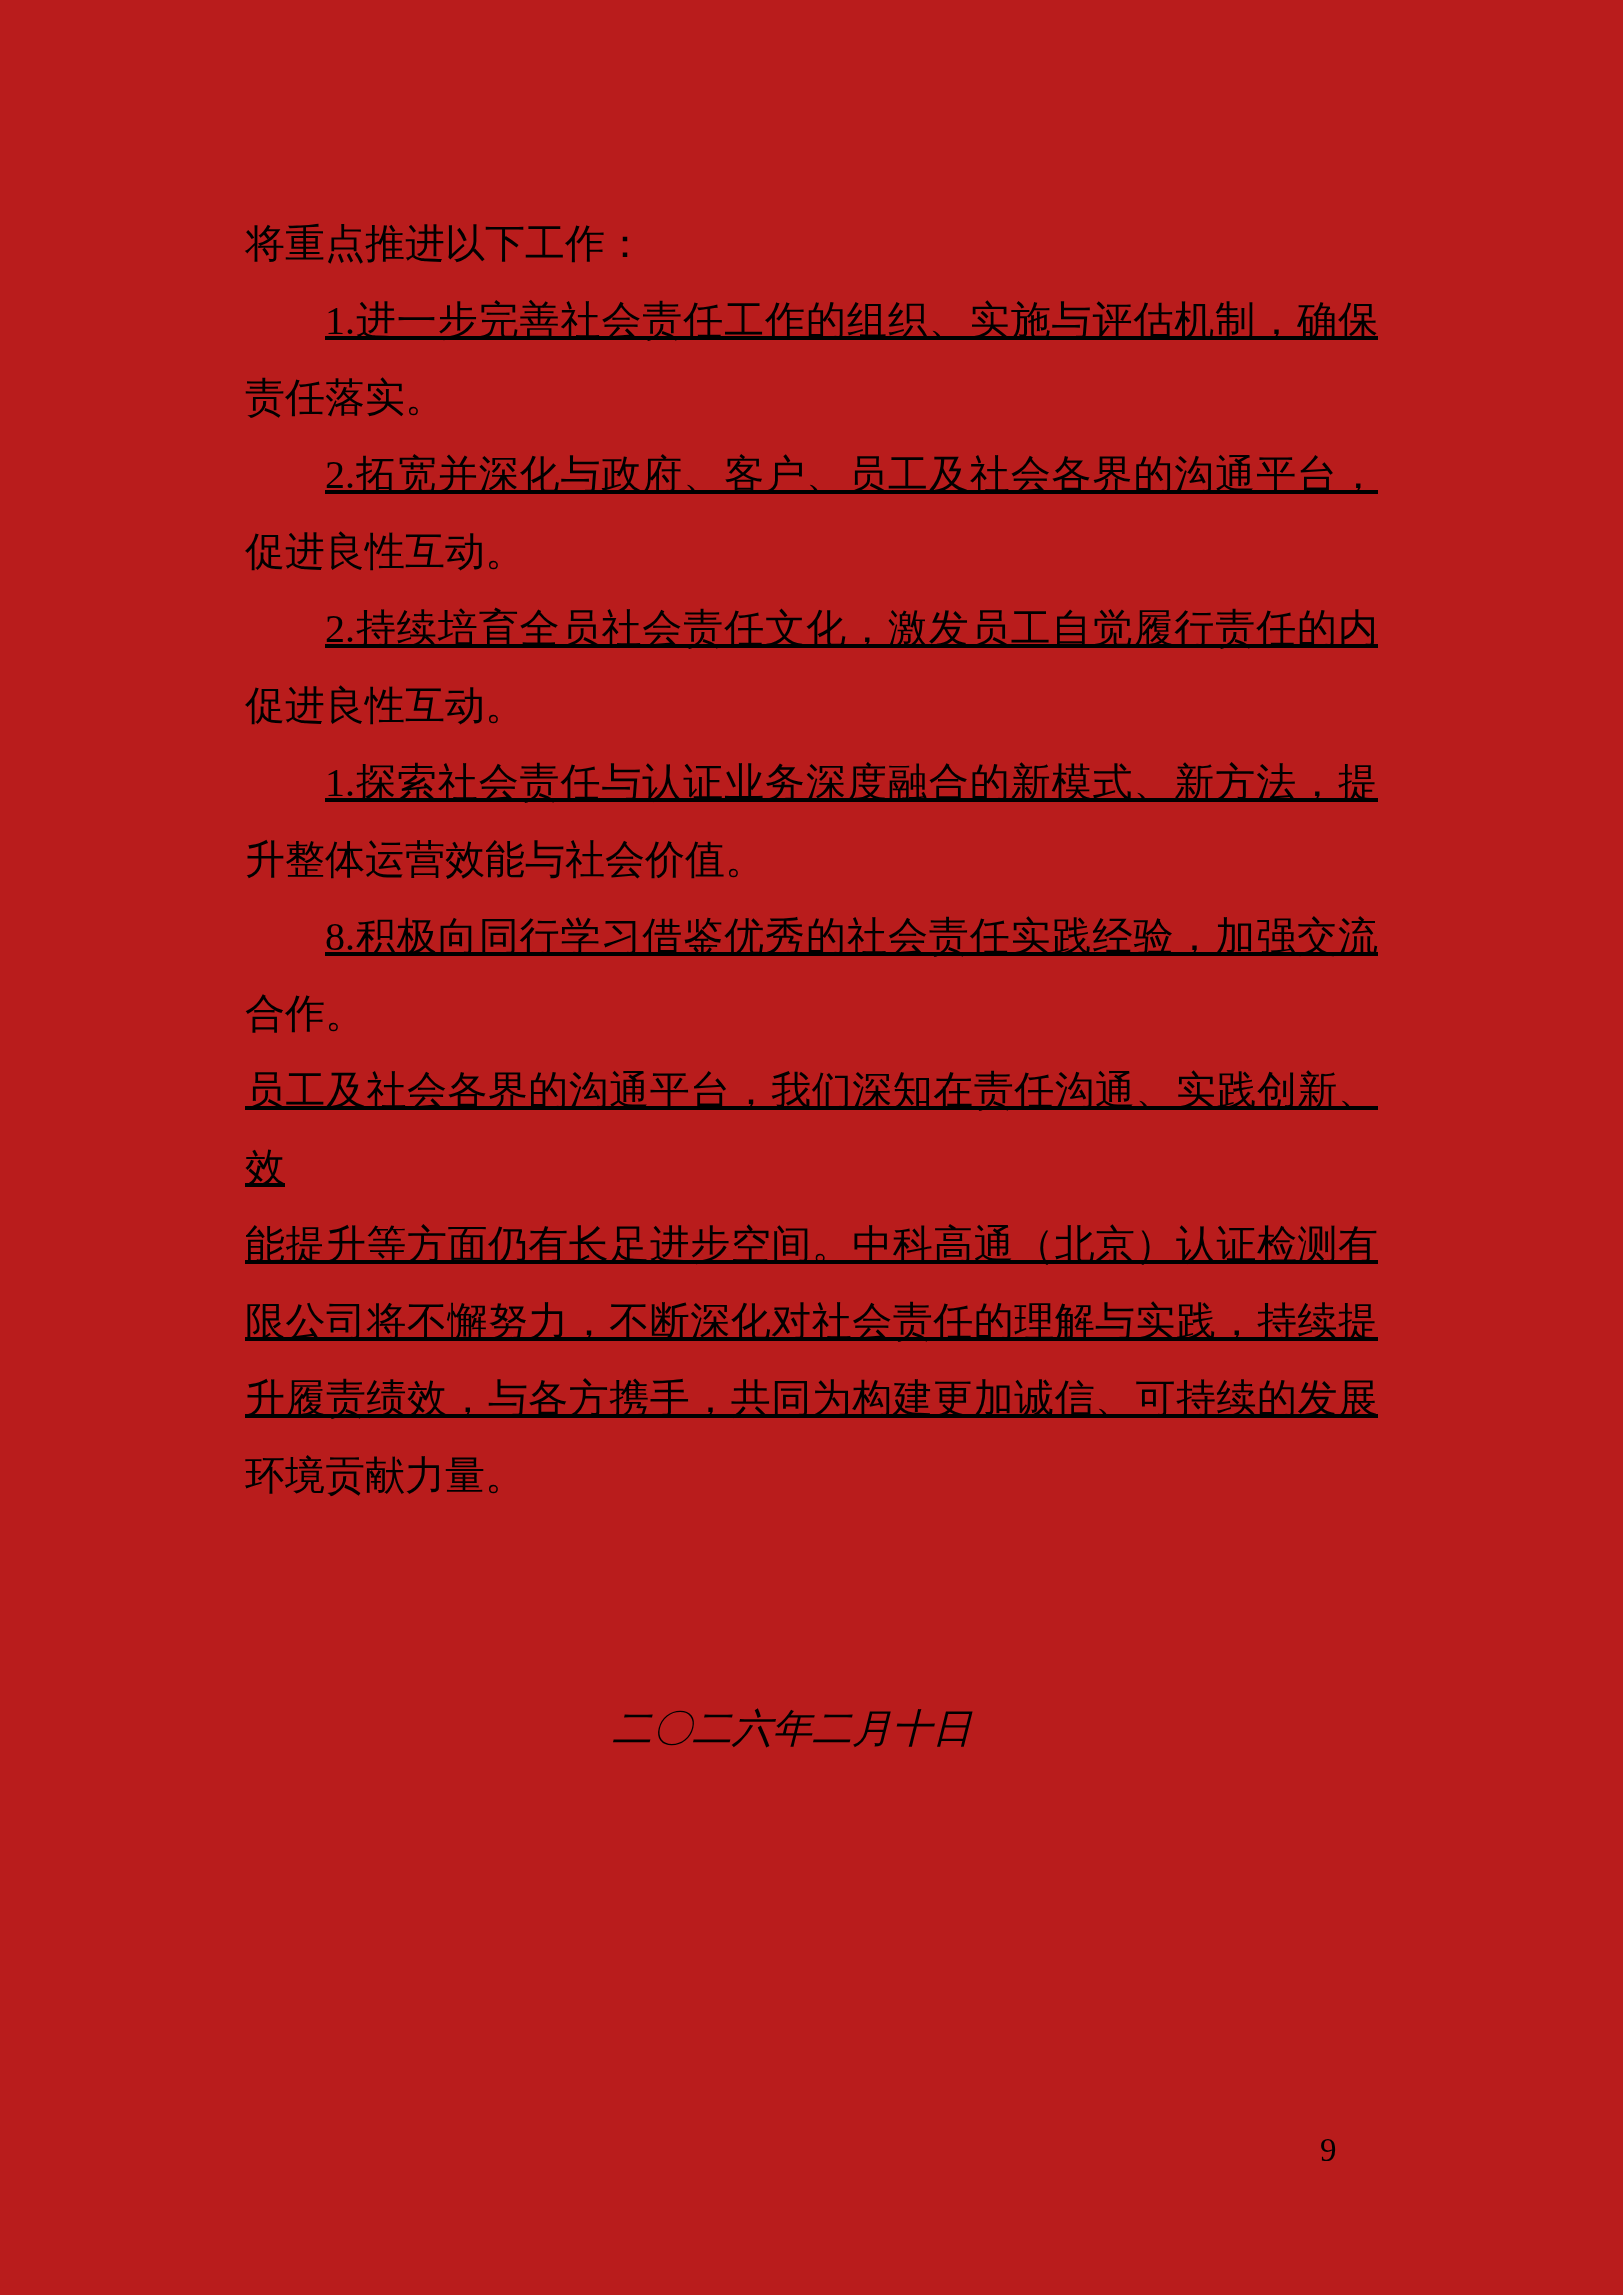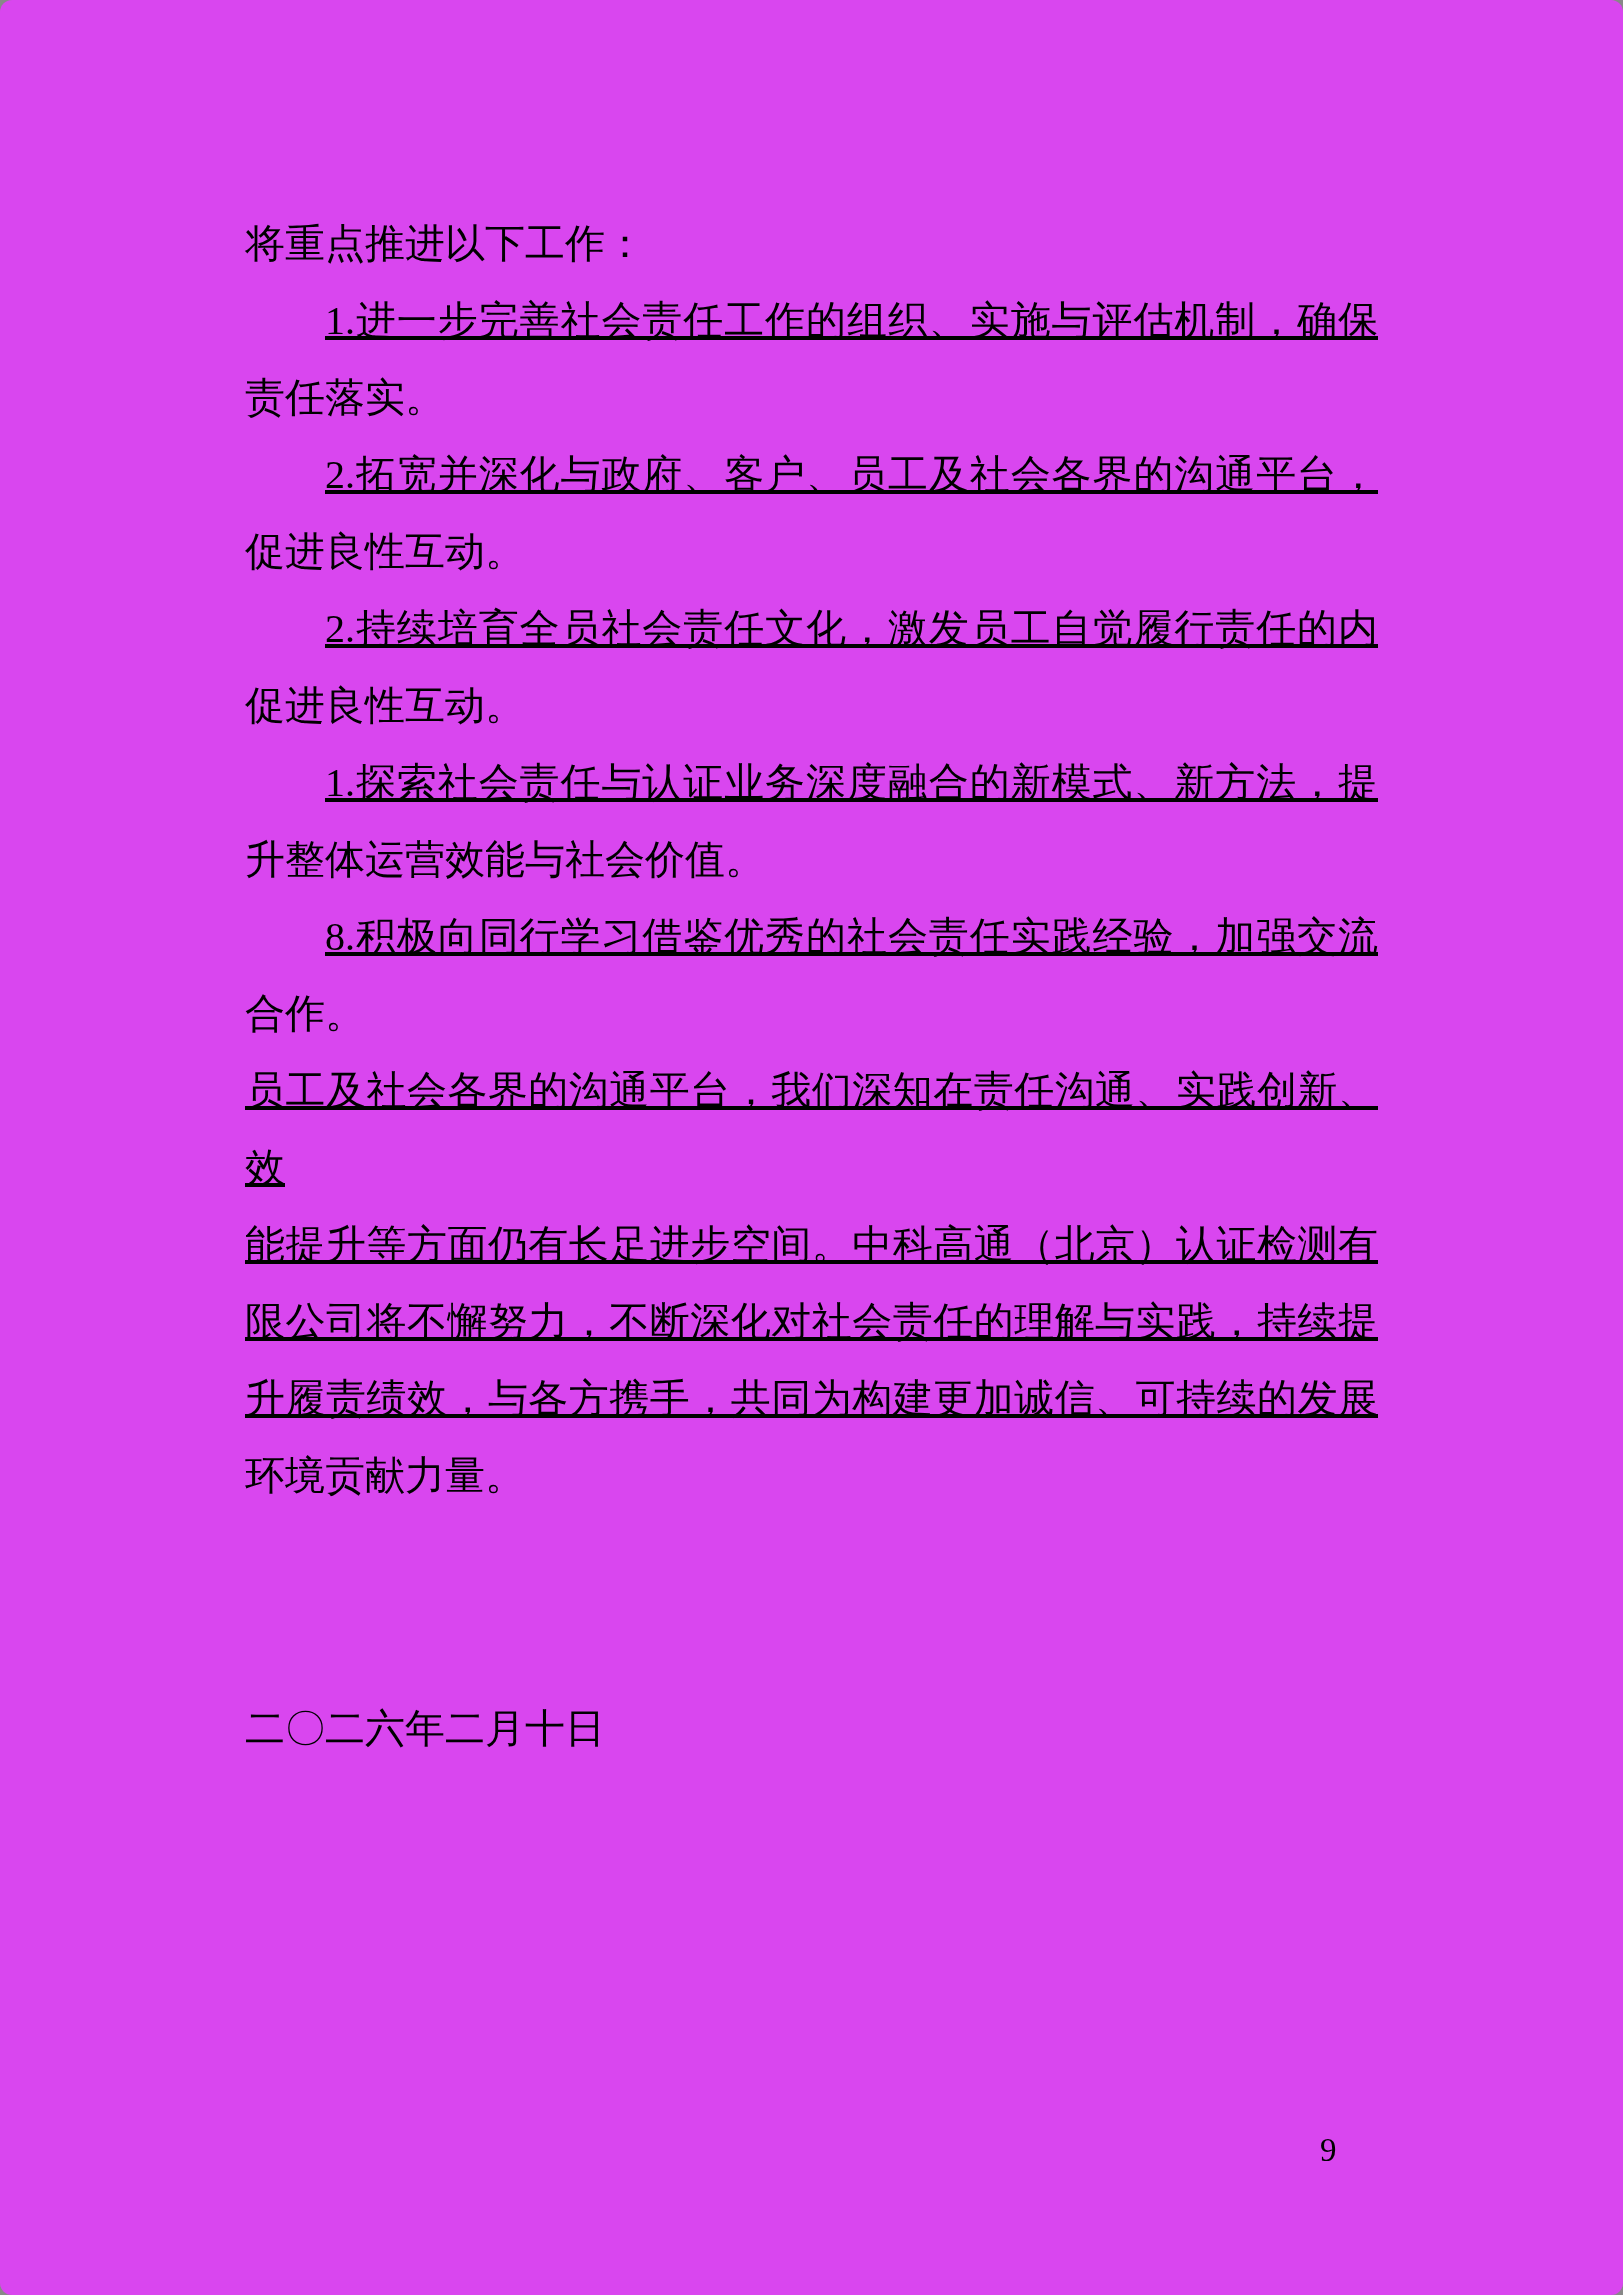--- a/index.html
+++ b/index.html
@@ -4,25 +4,24 @@
 <style>
   html, body {
     margin: 0;
     padding: 0;
     background: #888;
   }
   .page {
     position: relative;
     width: 1623px;
     height: 2295px;
-    background: #d946ef;
+    background: #b91c1c;
     color: #000000;
     font-family: "Liberation Serif", "DejaVu Serif", serif;
     overflow: hidden;
-    border-radius: 12px;
   }
   .body-text {
     position: absolute;
     left: 245px;
     top: 205px;
     width: 1133px;
     font-size: 40px;
     line-height: 77px;
     color: #000000;
   }
@@ -33,24 +32,25 @@
   .line.indent {
     text-indent: 2em;
   }
   .line.full {
     text-align: justify;
     text-align-last: justify;
     text-decoration: underline;
   }
   .date-line {
     margin-top: 176px;
-    text-align: left;
+    text-align: center;
     padding-right: 39px;
     font-size: 40px;
     line-height: 77px;
+    font-style: italic;
   }
   .page-number {
     position: absolute;
     left: 1320px;
     top: 2134px;
     font-size: 33px;
     line-height: 1;
     color: #000000;
   }
 </style>

